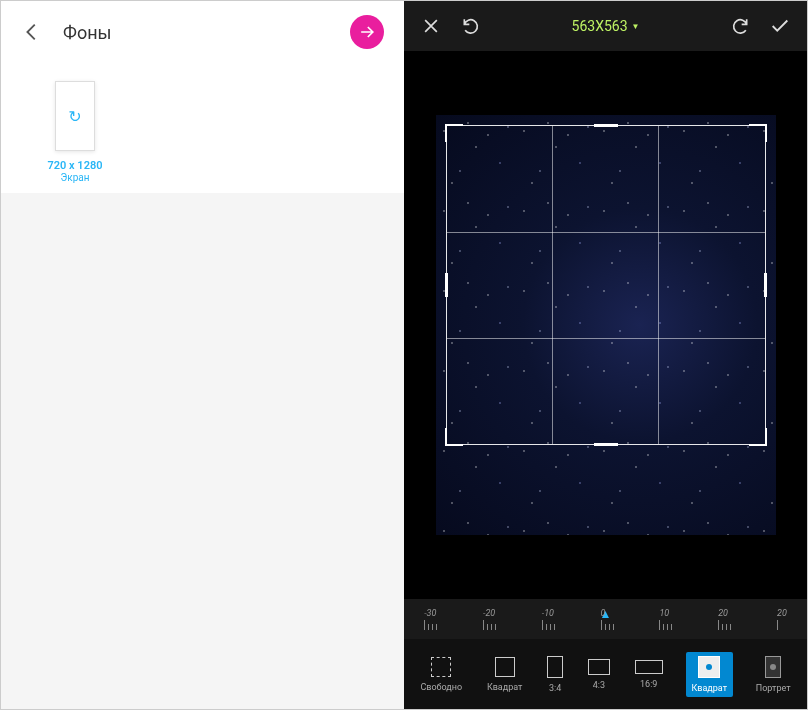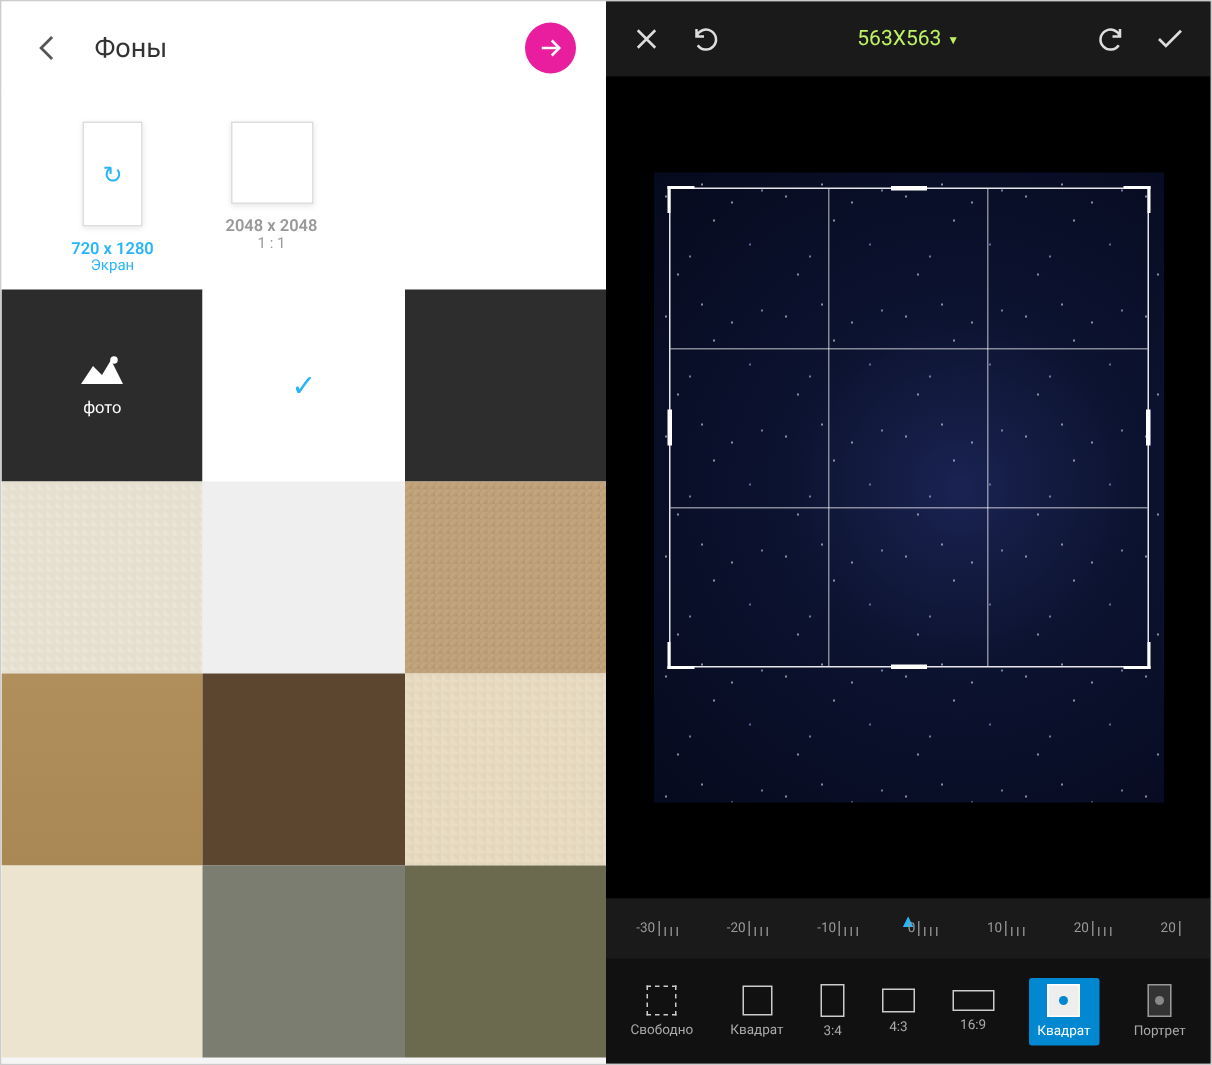--- a/index.html
+++ b/index.html
@@ -82,21 +82,21 @@
   .corner.bl { bottom:-2px; left:-2px; border-right:none; border-top:none; }
   .corner.br { bottom:-2px; right:-2px; border-left:none; border-top:none; }
   .edge { position:absolute; background:#fff; }
   .edge.t { top:-2px; left:calc(50% - 12px); width:24px; height:3px; }
   .edge.b { bottom:-2px; left:calc(50% - 12px); width:24px; height:3px; }
   .edge.l { left:-2px; top:calc(50% - 12px); height:24px; width:3px; }
   .edge.r { right:-2px; top:calc(50% - 12px); height:24px; width:3px; }
 
   .ruler { height:40px; background:#1a1a1a; display:flex; align-items:center; justify-content:center; position:relative; color:#999; font-size:9px; }
   .ruler-track { position:relative; width:90%; height:100%; display:flex; align-items:center; justify-content:space-between; }
-  .ruler-mark { display:flex; align-items:flex-start; gap:2px; }
+  .ruler-mark { display:flex; flex-direction:column; align-items:flex-start; gap:2px;font-style:italic; }
   .tick-group { display:flex; gap:3px; align-items:flex-end; height:10px; }
   .tick { width:1px; background:#888; height:6px; }
   .tick.major { height:10px; }
   .ruler-pointer { position:absolute; left:50%; top:8px; transform:translateX(-50%); color:#29b6f6; font-size:12px; }
 
   .ratio-bar { height:70px; background:#111; display:flex; align-items:center; justify-content:space-around; padding:0 4px; }
   .ratio-item { display:flex; flex-direction:column; align-items:center; gap:5px; cursor:pointer; padding:4px 2px; }
   .ratio-item.active { background:#0288d1; border-radius:2px; padding:4px 6px; }
   .ratio-shape { border:1.5px solid #ccc; }
   .ratio-item.free .ratio-shape { border-style:dashed; width:20px; height:20px; position:relative; }
@@ -132,51 +132,22 @@
     </div>
 
     <div class="sizes">
       <div class="size-item selected">
         <div class="size-thumb screen">
             <span class="rotate-icon">↻</span>
           </div>
         <div class="size-label">720 x 1280</div>
         <div class="size-sub">Экран</div>
       </div>
-      <div class="size-item">
-        <div class="size-thumb sq"></div>
-        <div class="size-label">2048 x 2048</div>
-        <div class="size-sub">1 : 1</div>
-      </div>
-    </div>
-
-    <div class="bg-grid">
-      <div class="bg-tile photo">
-        <span class="photo-icon">
-          <svg width="28" height="20" viewBox="0 0 28 20">
-              <path d="M0 20 L8 8 L14 14 L20 4 L28 20 Z"></path>
-              <circle cx="22" cy="4" r="2.5"></circle>
-            </svg>
-        </span>
-        <span>фото</span>
-      </div>
-      <div class="bg-tile white">
-        <span class="check">✓</span>
-      </div>
-      <div class="bg-tile dark"></div>
-      <div class="bg-tile linen"></div>
-      <div class="bg-tile paper"></div>
-      <div class="bg-tile kraft"></div>
-      <div class="bg-tile card1"></div>
-      <div class="bg-tile brown"></div>
-      <div class="bg-tile beige"></div>
-      <div class="bg-tile cream"></div>
-      <div class="bg-tile sage"></div>
-      <div class="bg-tile olive"></div>
-    </div>
+    </div>
+
   </div>
 
   <div class="panel panel-right">
     <div class="right-header">
       <div class="rh-icon">
         <svg viewBox="0 0 24 24" width="20" height="20" fill="none" stroke-width="2">
             <path d="M5 5l14 14M19 5L5 19"></path>
           </svg>
       </div>
       <div style="width:18px"></div>

